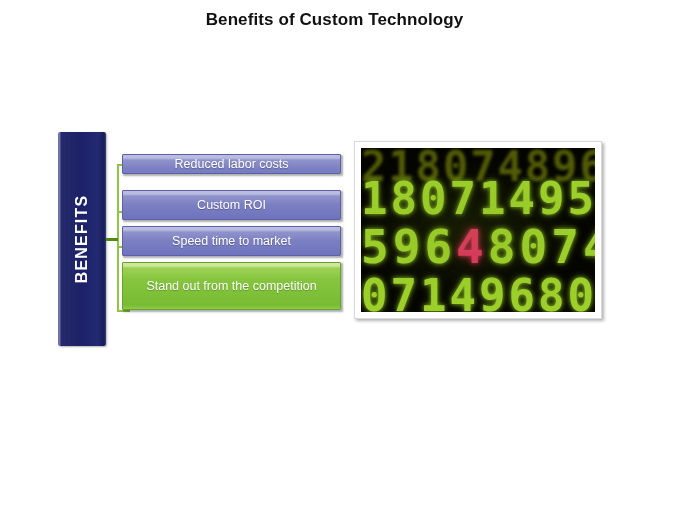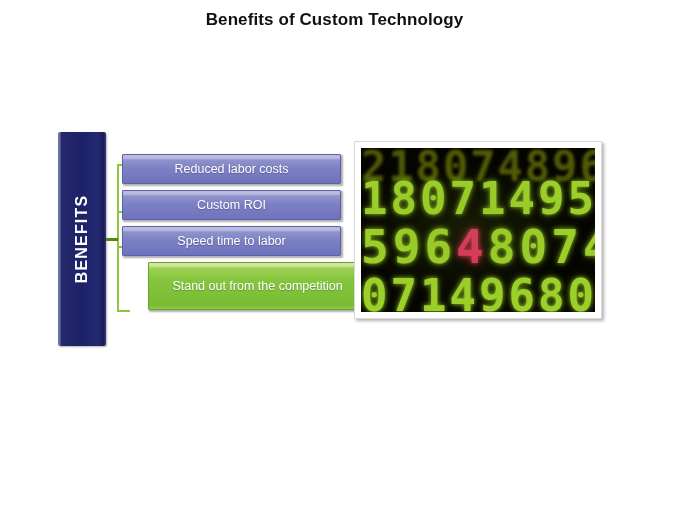--- a/index.html
+++ b/index.html
@@ -130,21 +130,20 @@
     border: 1px solid #5c60a6;
   }
   .benefit-box.green {
     background: linear-gradient(to bottom,
                 #cfe69b 0px, #cfe69b 3px,
                 #9ed155 5px,
                 #86c63f 16px,
                 #79bb34 42px,
                 #8fc94c 46px);
     border: 1px solid #66a52a;
-    margin-left: 26px;
   }
   .benefit-box span { display: block; padding: 0 6px; }
 
   
   #digital-photo-frame {
     position: absolute;
     left: 354px;
     top: 141px;
     width: 248px;
     height: 178px;
@@ -214,30 +213,30 @@
     <div class="conn-v" style="top:32px;  height:148px;"></div>
     <div class="conn-h" style="top:32px;"></div>
     <div class="conn-h" style="top:79px;"></div>
     <div class="conn-h" style="top:114px;"></div>
     <div class="conn-h" style="top:178px;"></div>
     <div class="conn-stub" style="top:106px;"></div>
   </div>
 
   <div id="benefits-boxes">
 
-    <div class="benefit-box purple" style="top:22px; height:30px;">
+    <div class="benefit-box purple" style="top:22px; height:20px;">
       <span>Reduced labor costs</span>
     </div>
 
     <div class="benefit-box purple" style="top:58px; height:30px;">
       <span>Custom ROI</span>
     </div>
 
     <div class="benefit-box purple" style="top:94px; height:30px;">
-      <span>Speed time to labor</span>
+      <span>Speed time to market</span>
     </div>
 
     <div class="benefit-box green" style="top:130px; height:48px;">
       <span>Stand out from the competition</span>
     </div>
 
   </div>
 </div>
 
 <div id="digital-photo-frame">

